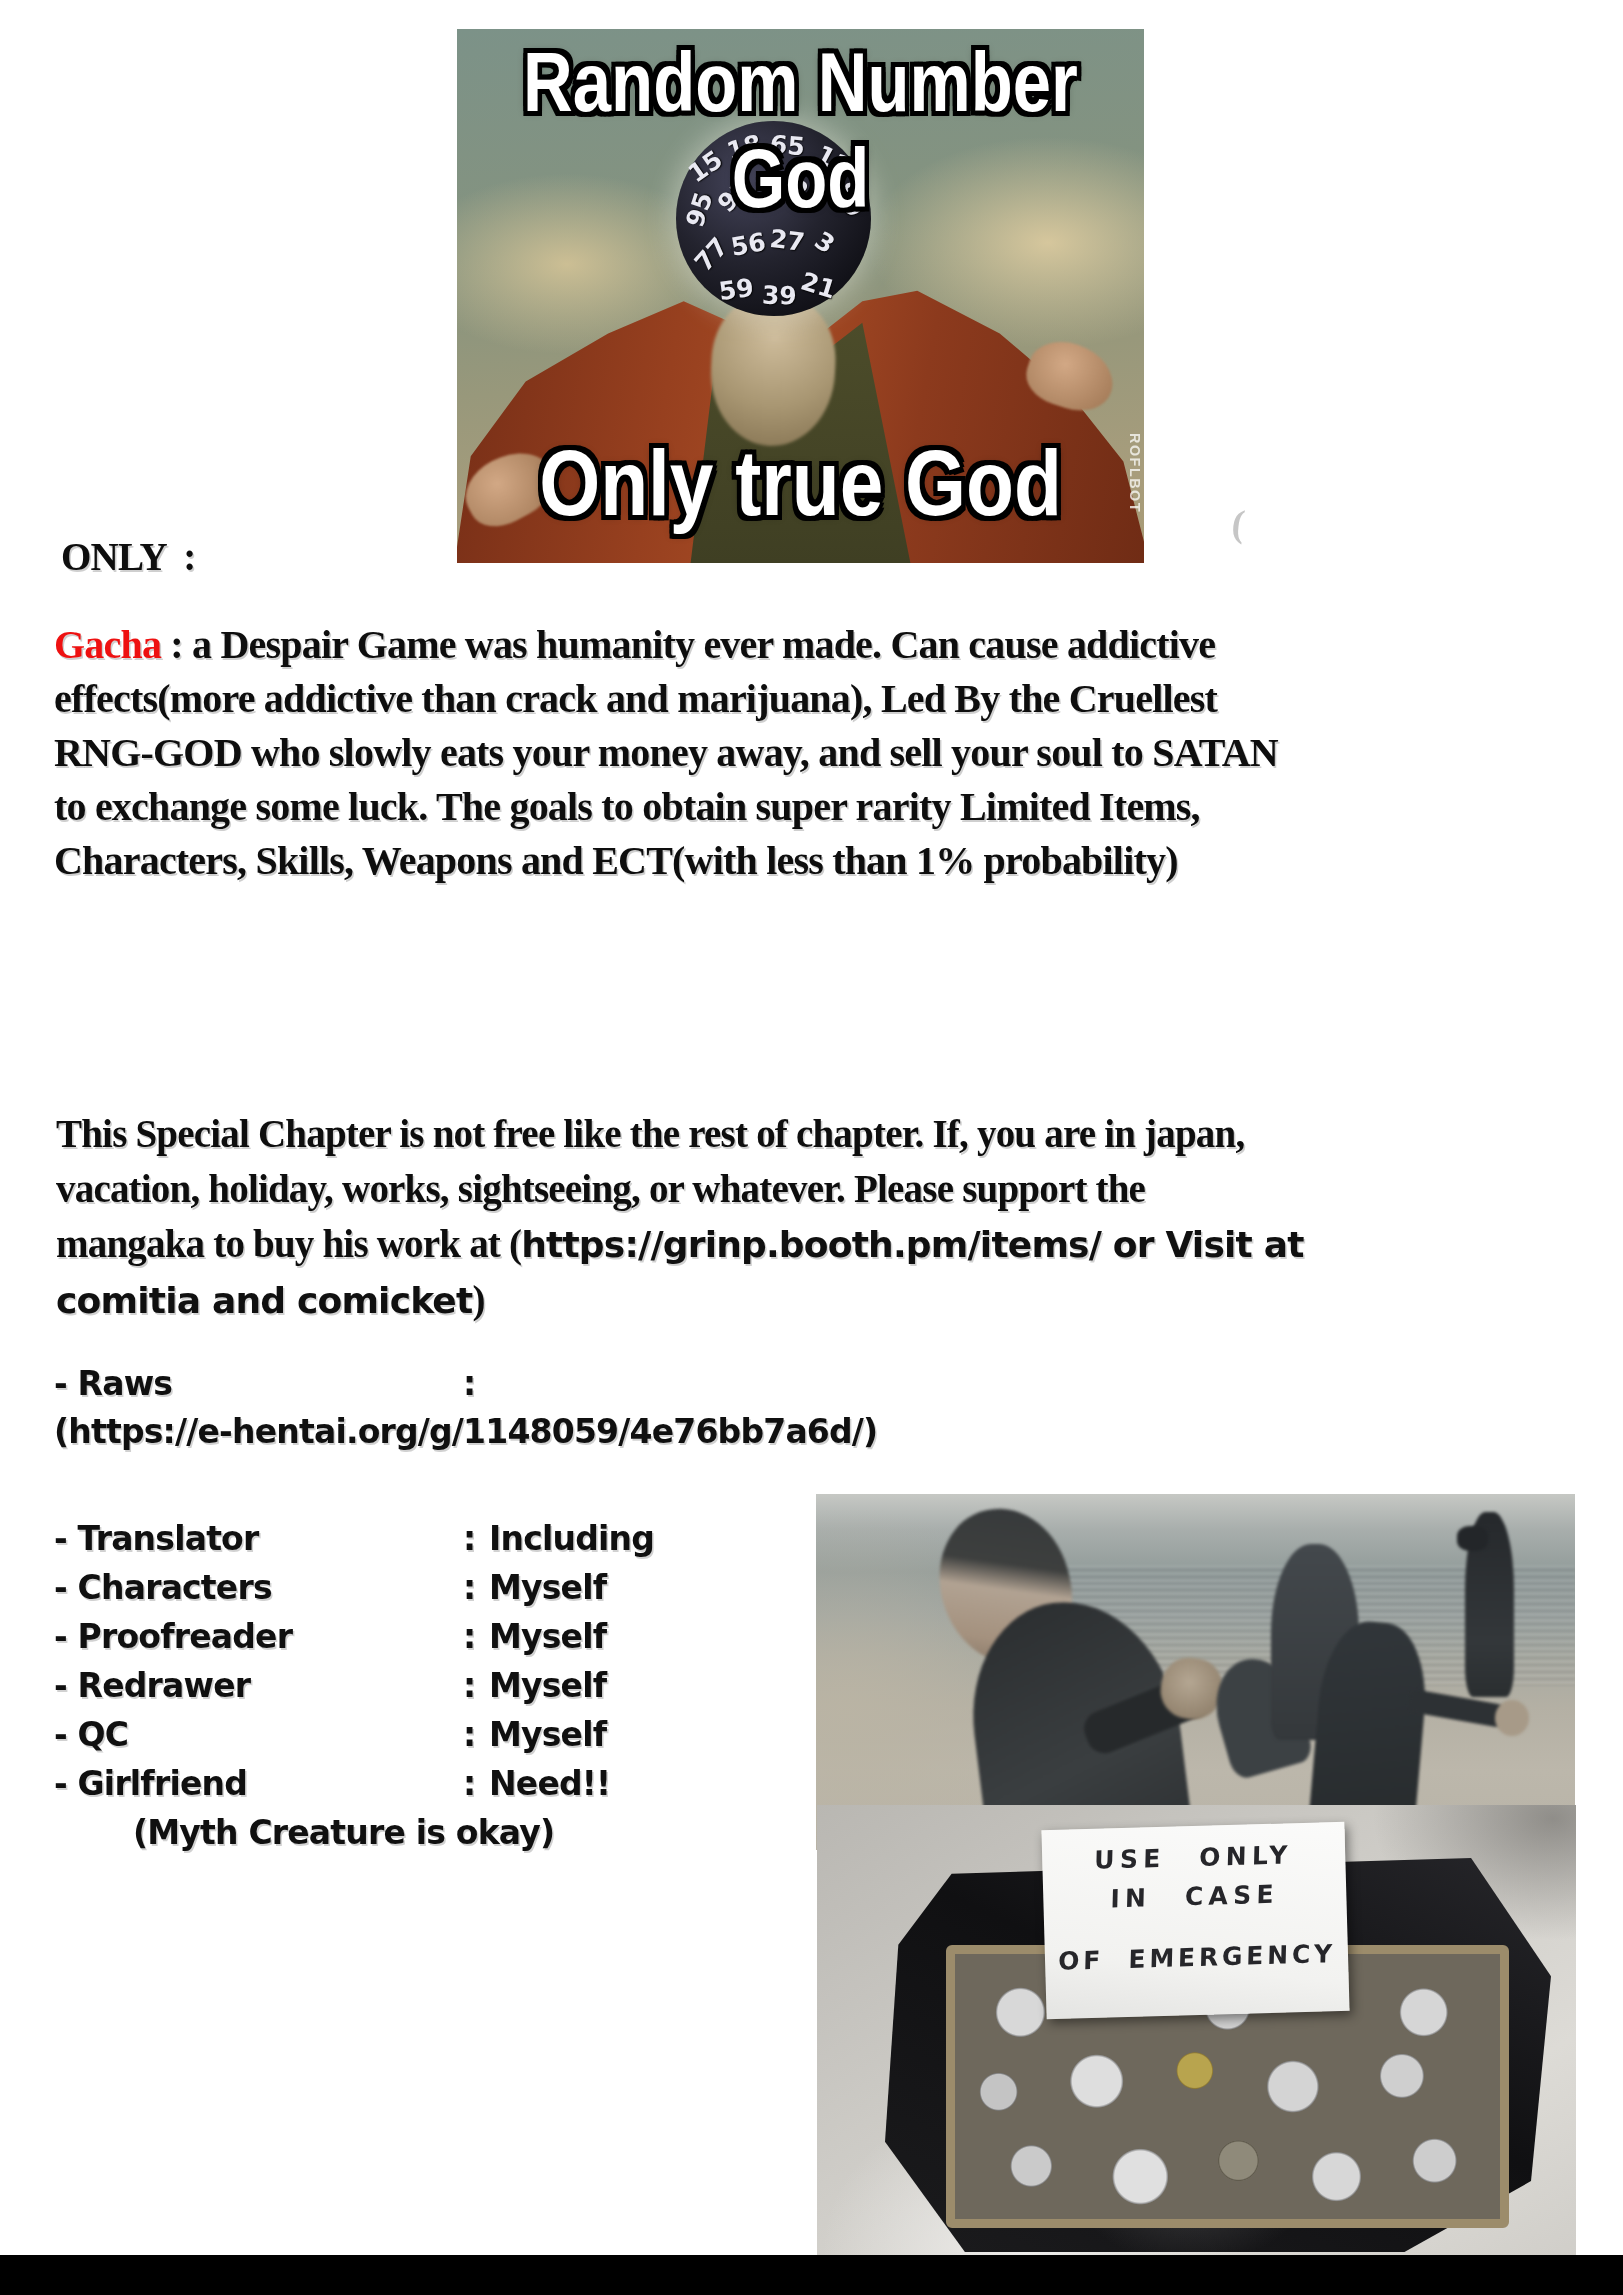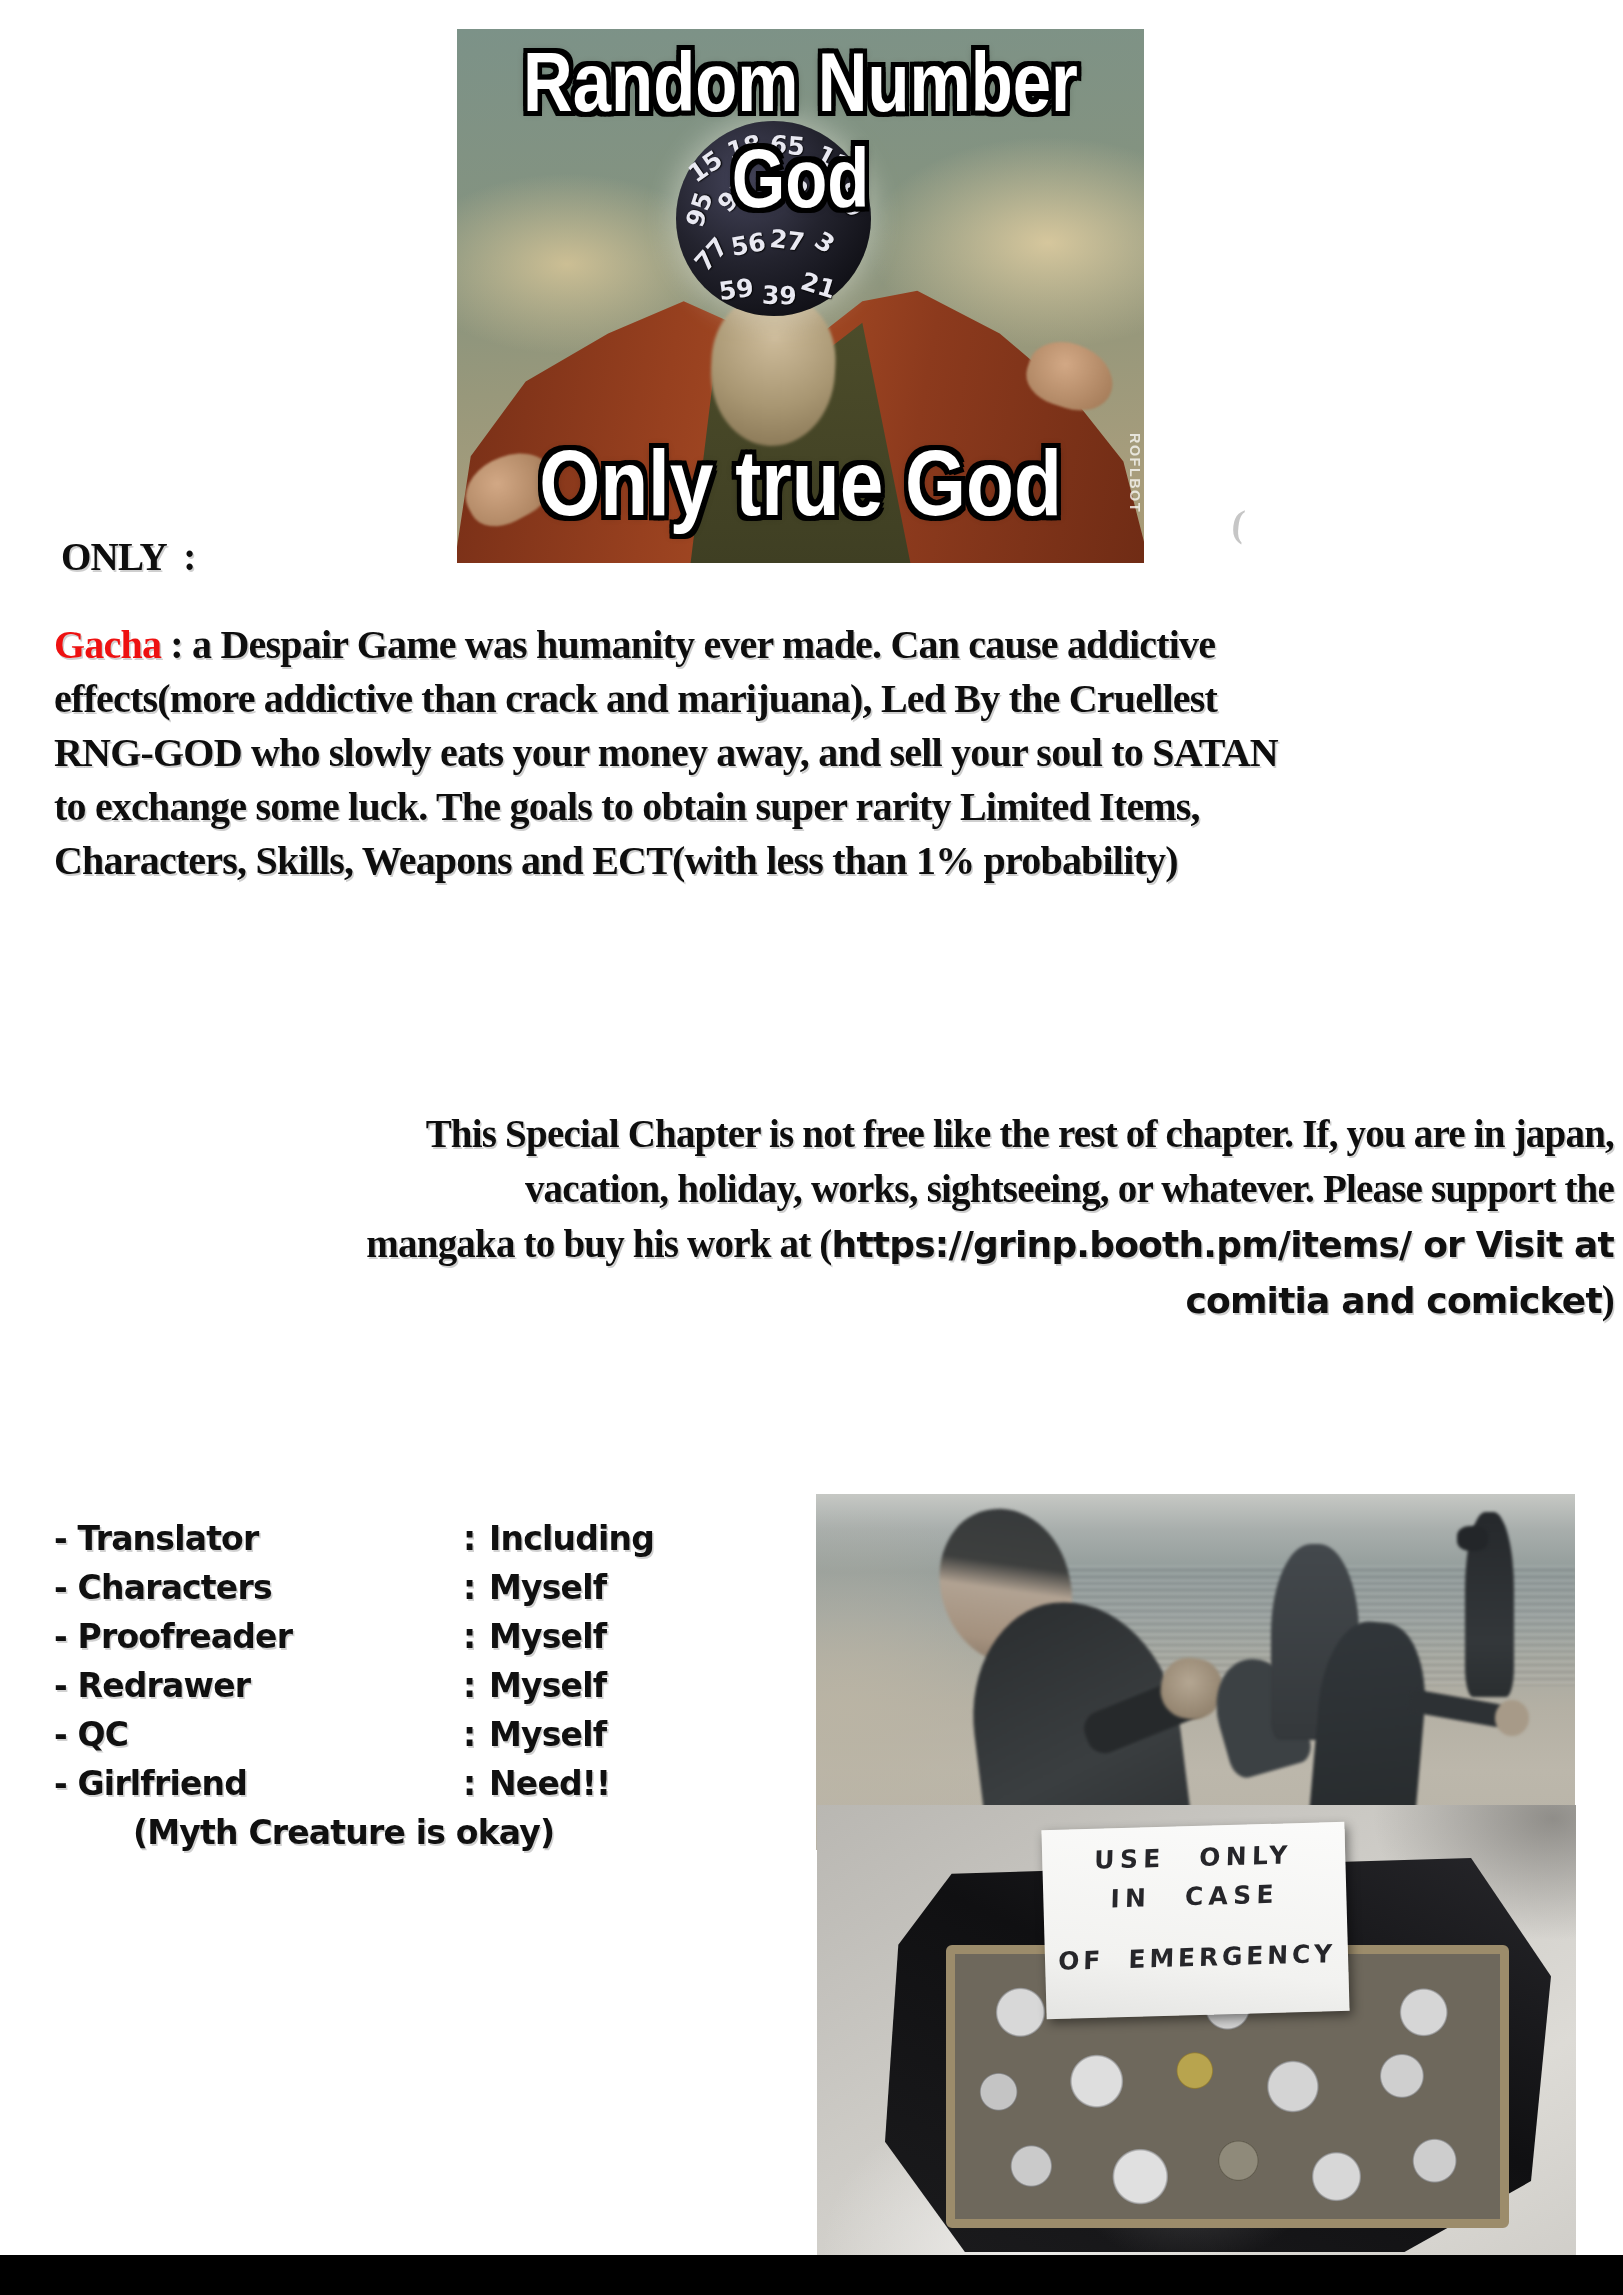--- a/index.html
+++ b/index.html
@@ -14,21 +14,21 @@
   .abs{position:absolute;}
 
   #note-heading{left:61px;top:534px;font-size:39px;white-space:pre;}
   #stray-mark{left:1232px;top:501px;font-size:38px;color:#c6c6c6;text-shadow:none;transform:rotate(6deg);}
 
   #gacha-para{left:54px;top:618px;width:1552px;font-size:40px;line-height:54px;}
   #gacha-term{color:#ee1111;}
 
   #tankobon-line{left:54px;top:981px;width:1552px;font-size:39px;line-height:53px;}
 
-  #support-para{left:62px;top:1106px;width:1552px;font-size:39px;line-height:55px;text-align:right;}
+  #support-para{left:56px;top:1106px;width:1552px;font-size:39px;line-height:55px;}
   #support-para .comic{font-size:36px;}
 
   #raws-block{left:54px;top:1359px;width:1552px;font-size:33px;line-height:47px;}
   #credits-block{left:54px;top:1514px;width:1552px;font-size:33px;}
   .credit-row{height:49px;line-height:49px;}
   .c-label{display:inline-block;width:409px;}
   .c-value{margin-left:13.6px;}
   #credits-footnote{margin-left:79px;height:49px;line-height:49px;}
 
   
@@ -194,20 +194,24 @@
 RNG-GOD who slowly eats your money away, and sell your soul to SATAN
 to exchange some luck. The goals to obtain super rarity Limited Items,
 Characters, Skills, Weapons and ECT(with less than 1% probability)</span></div>
 
 
   <div id="support-para" class="abs serif prewrap"><span>This Special Chapter is not free like the rest of chapter. If, you are in japan,
 vacation, holiday, works, sightseeing, or whatever. Please support the
 mangaka to buy his work at (</span><span class="comic">https://grinp.booth.pm/items/ or Visit at
 comitia and comicket</span><span>)</span></div>
 
+  <div id="raws-block" class="abs comic">
+    <div class="credit-row"><span class="c-label">- Raws</span><span class="c-colon">:</span></div>
+    <div>(https://e-hentai.org/g/1148059/4e76bb7a6d/)</div>
+  </div>
 
   <div id="credits-block" class="abs comic">
     <div class="credit-row"><span class="c-label">- Translator</span><span class="c-colon">:</span><span class="c-value">Including</span></div>
     <div class="credit-row"><span class="c-label">- Characters</span><span class="c-colon">:</span><span class="c-value">Myself</span></div>
     <div class="credit-row"><span class="c-label">- Proofreader</span><span class="c-colon">:</span><span class="c-value">Myself</span></div>
     <div class="credit-row"><span class="c-label">- Redrawer</span><span class="c-colon">:</span><span class="c-value">Myself</span></div>
     <div class="credit-row"><span class="c-label">- QC</span><span class="c-colon">:</span><span class="c-value">Myself</span></div>
     <div class="credit-row"><span class="c-label">- Girlfriend</span><span class="c-colon">:</span><span class="c-value">Need!!</span></div>
     <div id="credits-footnote">(Myth Creature is okay)</div>
   </div>

